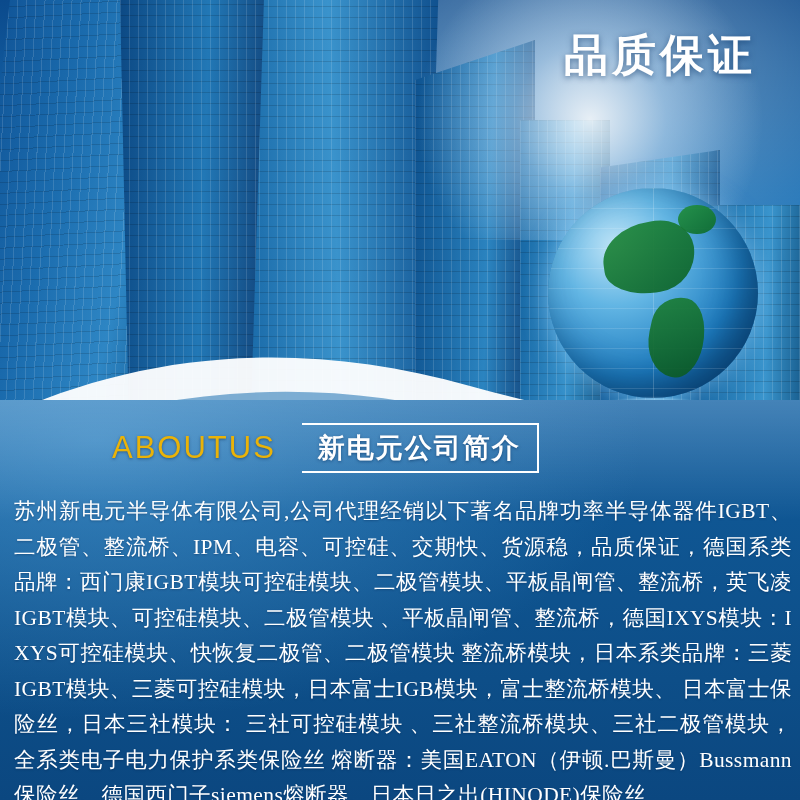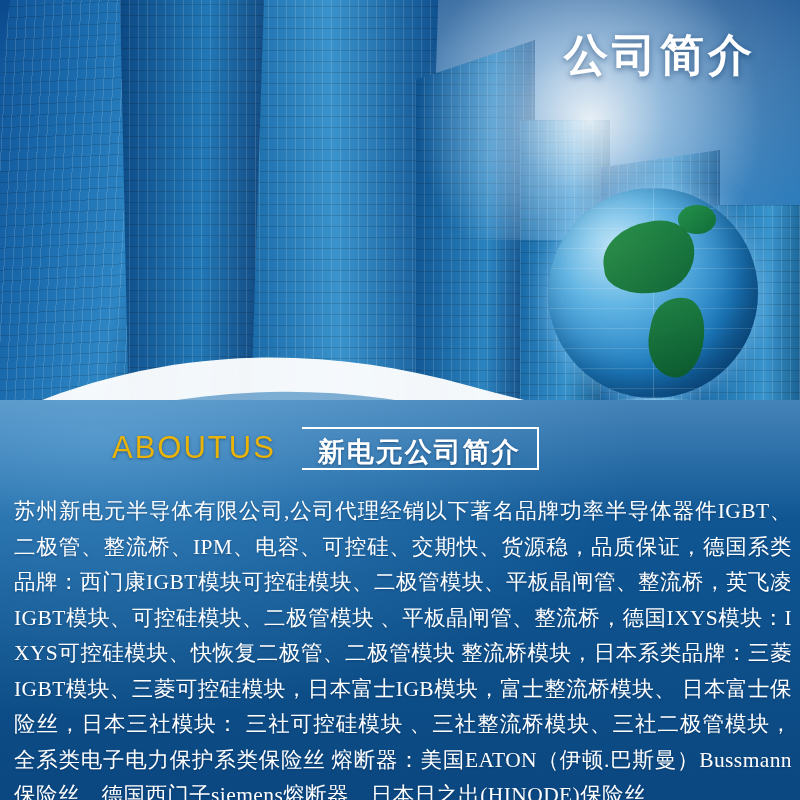--- a/index.html
+++ b/index.html
@@ -224,21 +224,21 @@
     font-family: "Liberation Sans", sans-serif;
     font-size: 31px;
     letter-spacing: 2px;
     color: #eab308;
     font-weight: normal;
     text-shadow: 0 1px 3px rgba(0,35,80,0.5);
   }
   .cn-badge {
     margin-left: 26px;
     position: relative;
-    padding: 5px 16px 0 16px;
+    padding: 5px 16px 7px 16px;
     border: 2px solid #ffffff;
     border-left: none;
     border-bottom: none;
   }
   .cn-badge::after {
     content: "";
     position: absolute;
     left: 0;
     bottom: 0;
     width: 100%;
@@ -319,21 +319,21 @@
       <div class="globe">
         <div class="grat"></div>
         <div class="merid"></div>
         <div class="continent c-gr"></div>
         <div class="continent c-na"></div>
         <div class="continent c-sa"></div>
       </div>
       <div class="globe-refl"></div>
     </div>
 
-    <div class="hero-title">公司简介</div>
+    <div class="hero-title">品质保证</div>
 
     <svg class="wave" viewBox="0 0 800 200" preserveAspectRatio="none">
       <path d="M0,118 C140,52 300,38 470,86 C600,122 700,132 800,106 L800,200 L0,200 Z" fill="#ffffff" opacity="0.95"></path>
       <path d="M0,150 C150,86 320,74 480,118 C610,154 710,162 800,140 L800,200 L0,200 Z" fill="#1a6fb0" opacity="0.55"></path>
       <path d="M0,168 C160,104 330,94 500,134 C620,162 716,172 800,154 L800,200 L0,200 Z" fill="#0f5693"></path>
     </svg>
   </div>
 
   <div class="body-bg">
     <div class="body-sheen"></div>

